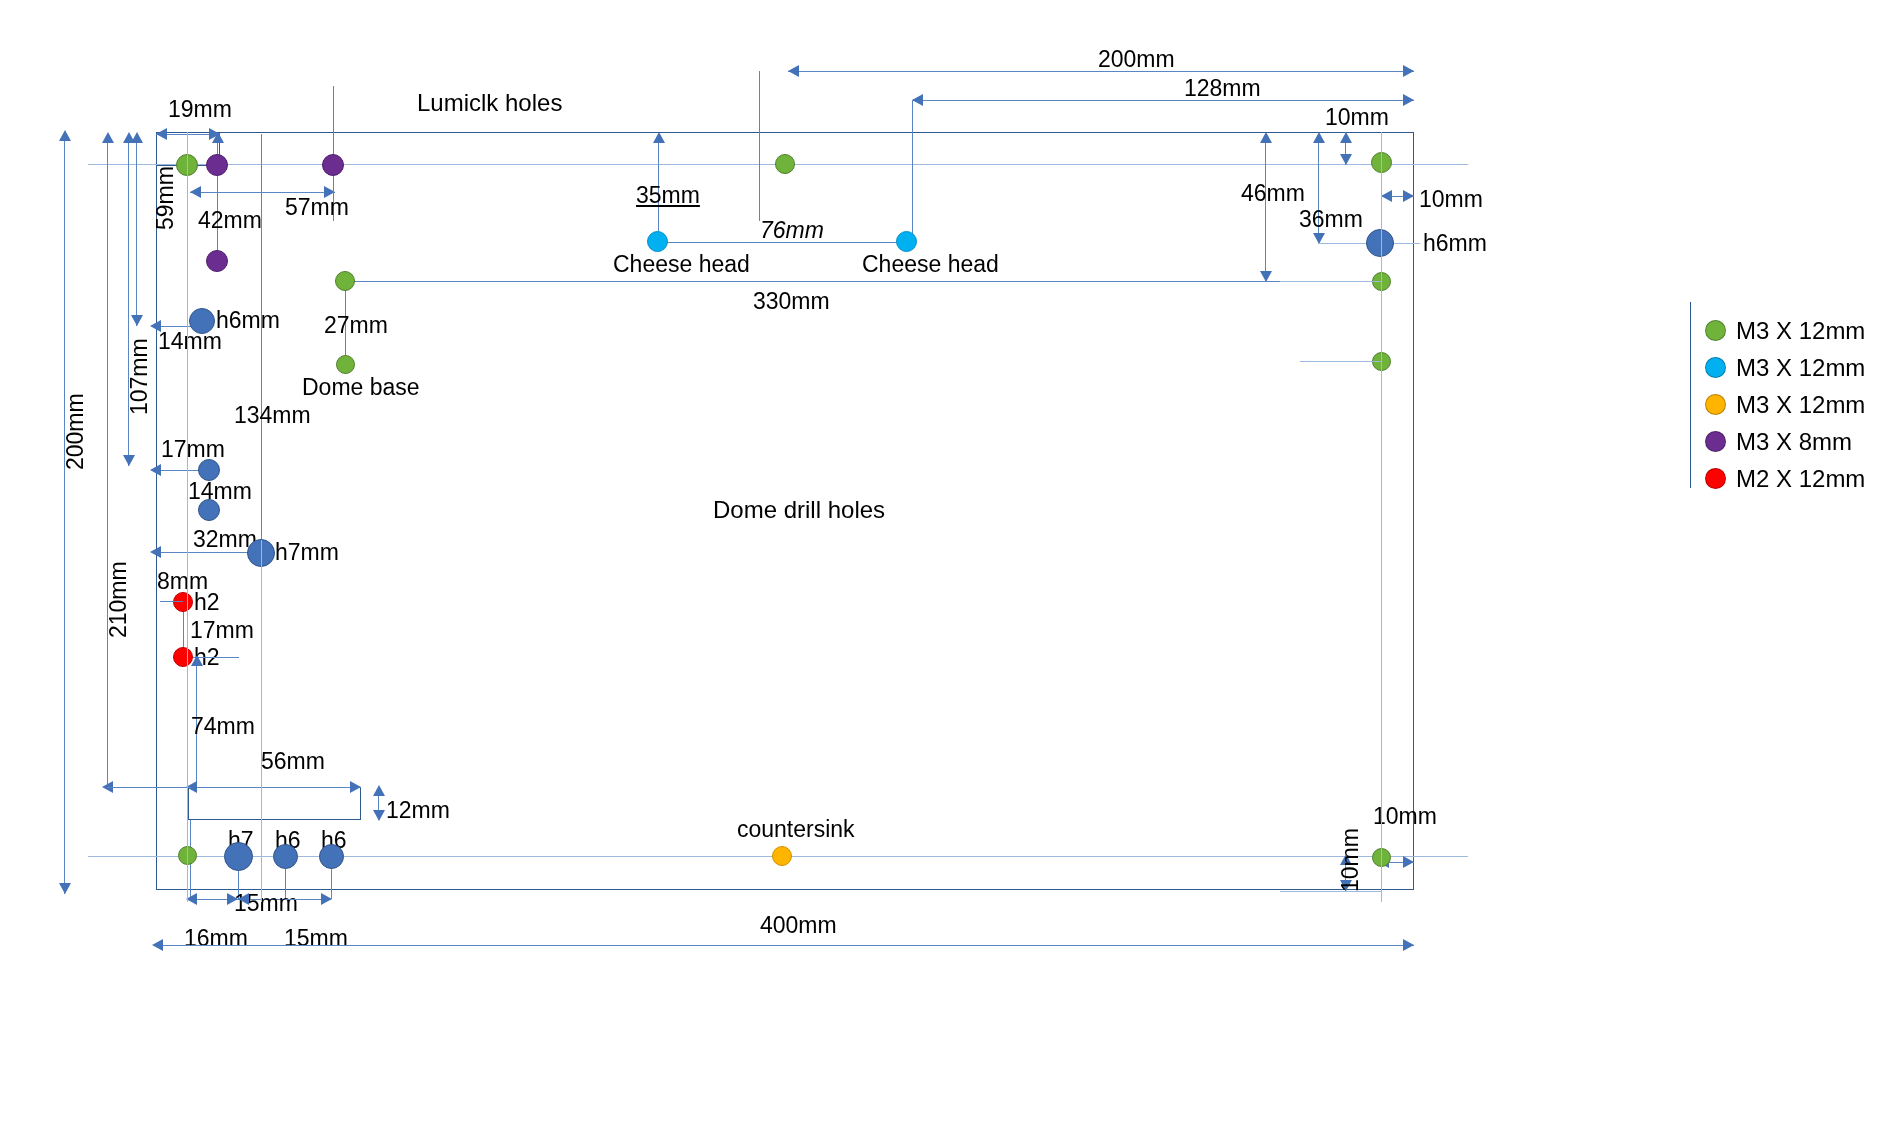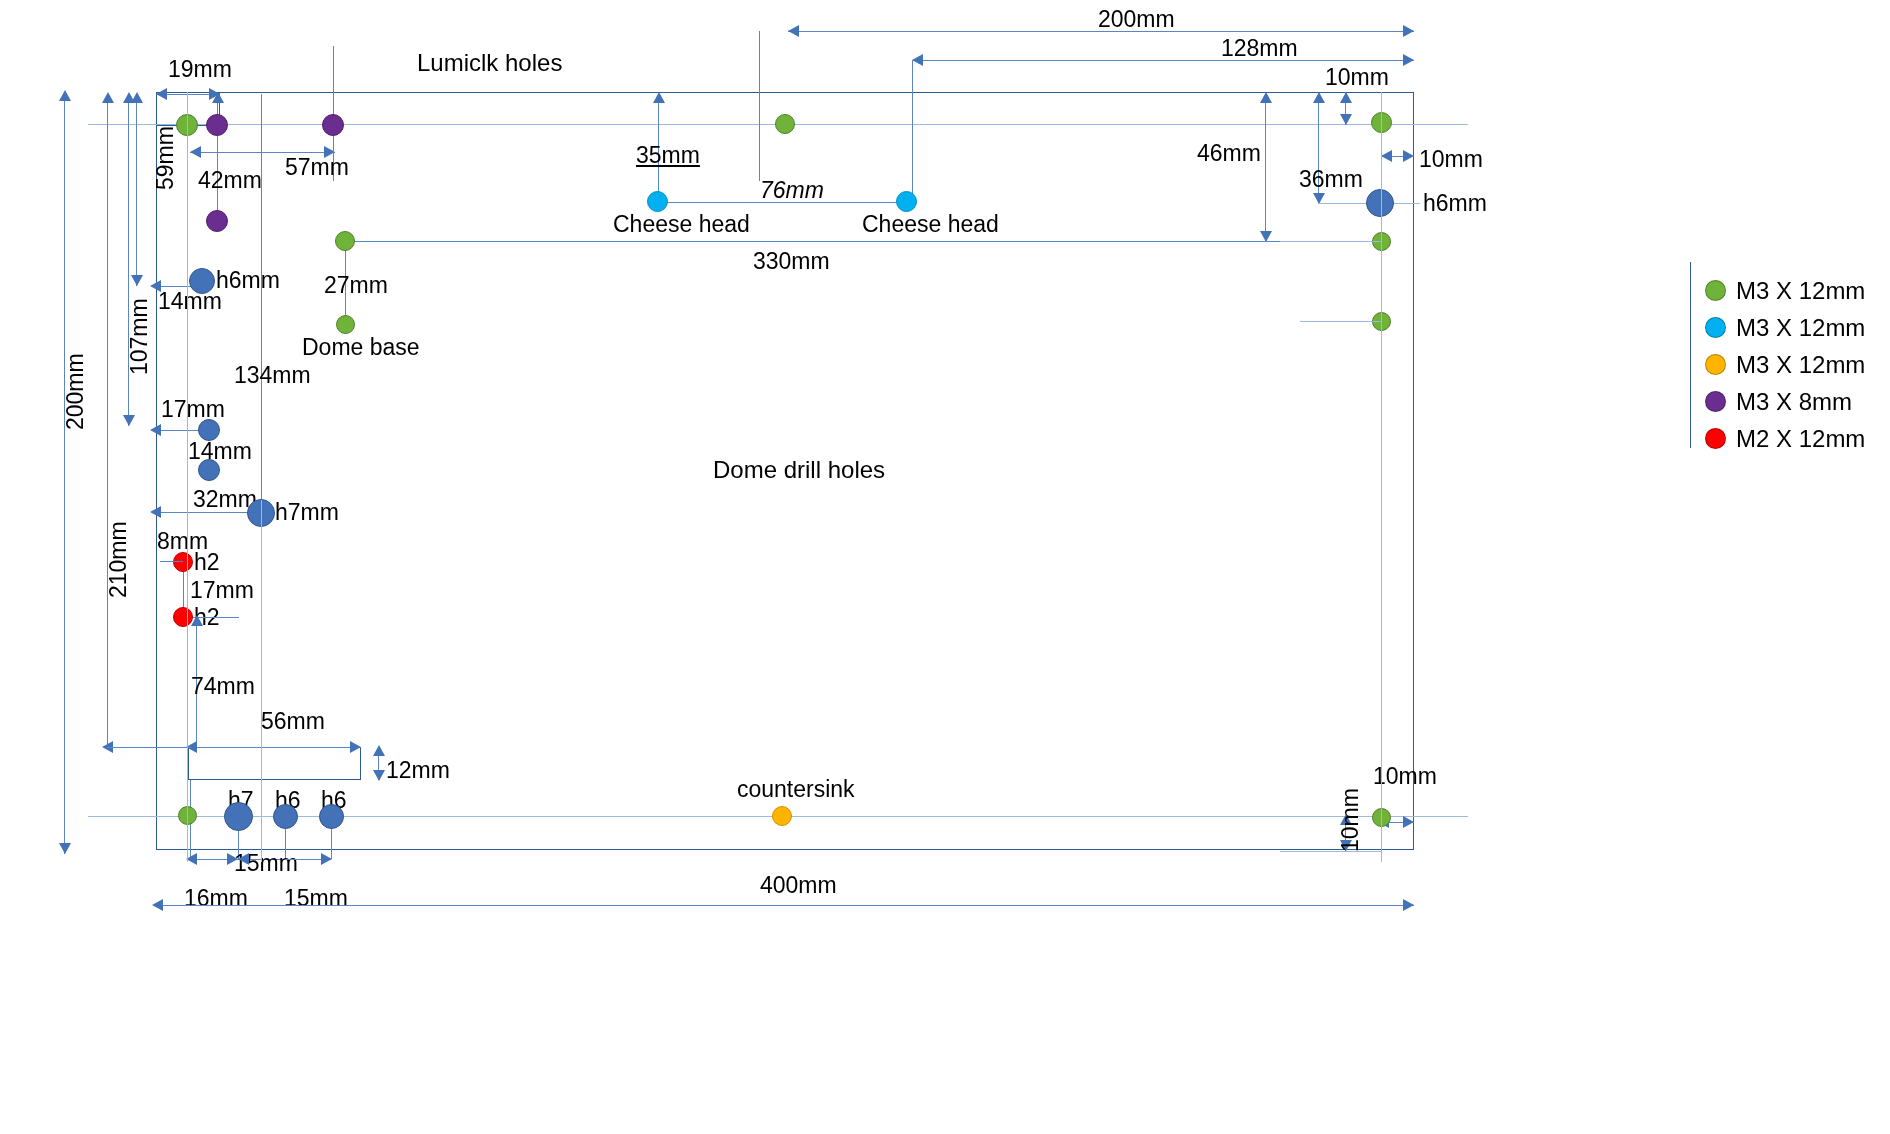--- a/index.html
+++ b/index.html
@@ -7,20 +7,21 @@
   body{
     font-family:"Liberation Sans", sans-serif;
     color:#000000;
   }
   #stage{
     position:relative;
     width:1890px;
     height:928px;
     overflow:hidden;
     background:#ffffff;
+    margin-top:40px;
   }
   .lbl{
     position:absolute;
     font-size:23px;
     line-height:27px;
     color:#000000;
     white-space:nowrap;
   }
   .lbl.vert{
     transform-origin:0 0;
@@ -122,21 +123,21 @@
   <div class="hline" style="left:788px;top:31px;width:626px;"></div>
   <div class="arr left" style="left:788px;top:25px;"></div>
   <div class="arr right" style="left:1403px;top:25px;"></div>
   <div class="vline" style="left:759px;top:31px;height:150px;"></div>
   <div class="lbl" style="left:1098px;top:6px;">200mm</div>
 
   <div class="hline" style="left:912px;top:60px;width:502px;"></div>
   <div class="arr left" style="left:912px;top:54px;"></div>
   <div class="arr right" style="left:1403px;top:54px;"></div>
   <div class="vline" style="left:912px;top:60px;height:145px;"></div>
-  <div class="lbl" style="left:1221px;top:35px;">128mm</div>
+  <div class="lbl" style="left:1184px;top:35px;">128mm</div>
 
   <div class="vline" style="left:1345px;top:92px;height:33px;"></div>
   <div class="arr up" style="left:1340px;top:92px;"></div>
   <div class="arr down" style="left:1340px;top:114px;"></div>
   <div class="lbl" style="left:1325px;top:64px;">10mm</div>
 
   <div class="hline" style="left:156px;top:94px;width:64px;"></div>
   <div class="arr left" style="left:156px;top:88px;"></div>
   <div class="arr right" style="left:209px;top:88px;"></div>
   <div class="lbl" style="left:168px;top:56px;">19mm</div>
@@ -161,21 +162,21 @@
   <div class="lbl" style="left:636px;top:142px;text-decoration:underline;">35mm</div>
 
   <div class="hline" style="left:658px;top:202px;width:250px;"></div>
   <div class="lbl" style="left:760px;top:177px;font-style:italic;">76mm</div>
   <div class="lbl" style="left:613px;top:211px;">Cheese head</div>
   <div class="lbl" style="left:862px;top:211px;">Cheese head</div>
 
   <div class="vline" style="left:1265px;top:94px;height:148px;"></div>
   <div class="arr up" style="left:1260px;top:92px;"></div>
   <div class="arr down" style="left:1260px;top:231px;"></div>
-  <div class="lbl" style="left:1197px;top:140px;">46mm</div>
+  <div class="lbl" style="left:1241px;top:140px;">46mm</div>
 
   <div class="vline" style="left:1318px;top:94px;height:110px;"></div>
   <div class="arr up" style="left:1313px;top:92px;"></div>
   <div class="arr down" style="left:1313px;top:193px;"></div>
   <div class="lbl" style="left:1299px;top:166px;">36mm</div>
   <div class="hline pale" style="left:1318px;top:203px;width:64px;"></div>
 
   <div class="hline" style="left:1381px;top:156px;width:33px;"></div>
   <div class="arr left" style="left:1381px;top:150px;"></div>
   <div class="arr right" style="left:1403px;top:150px;"></div>

